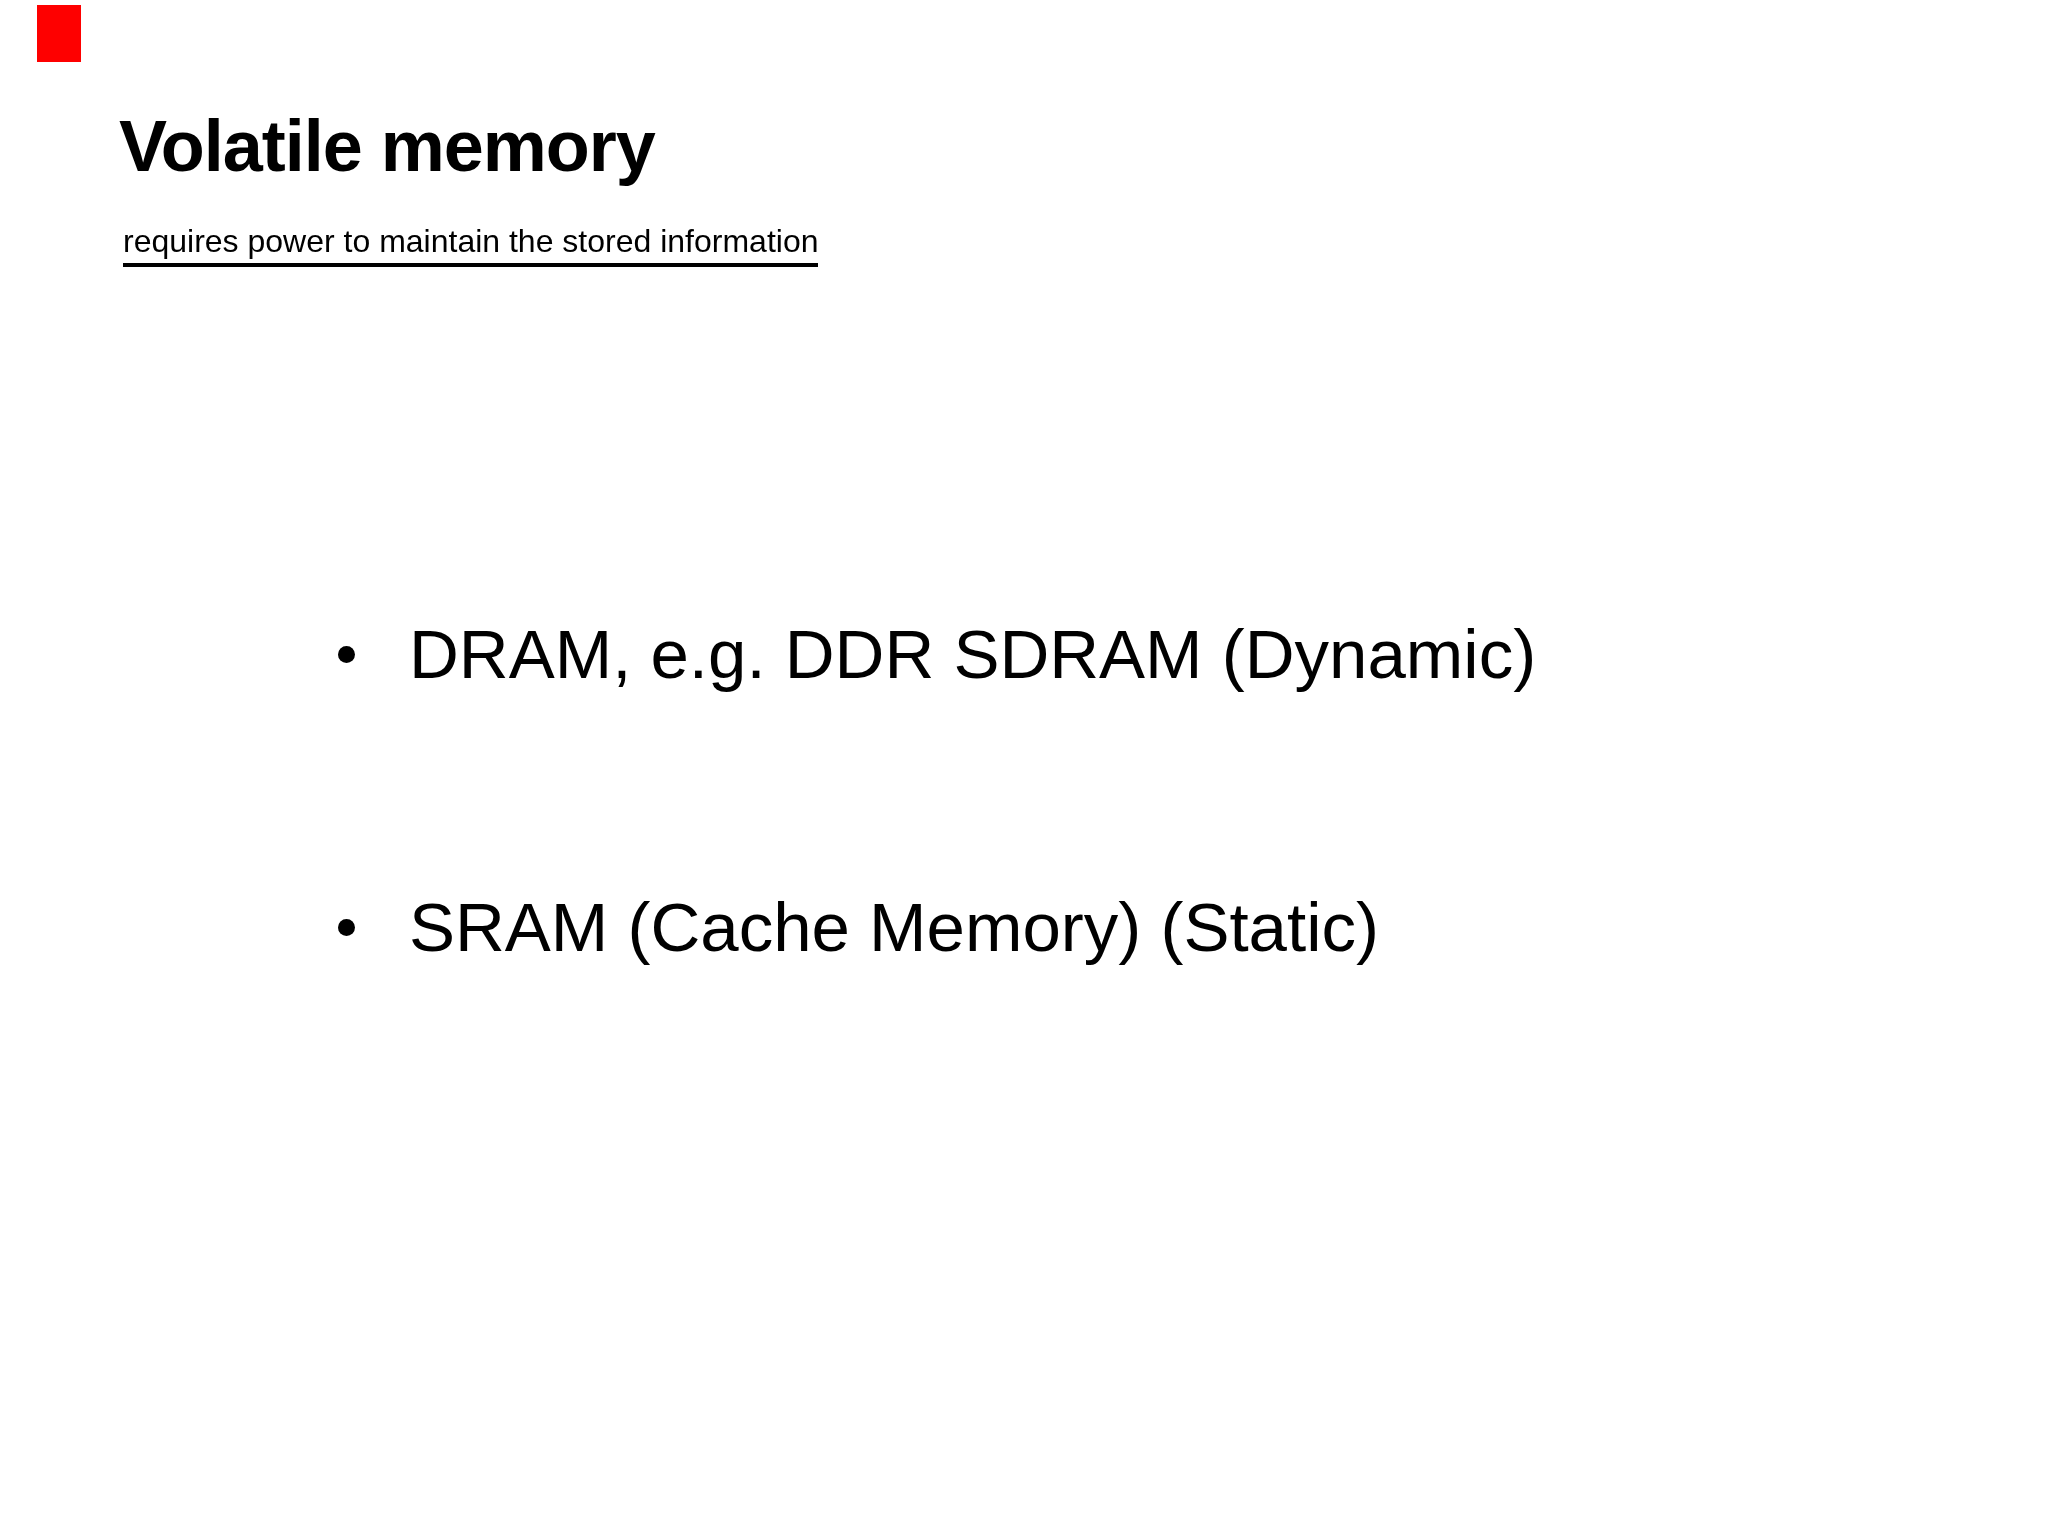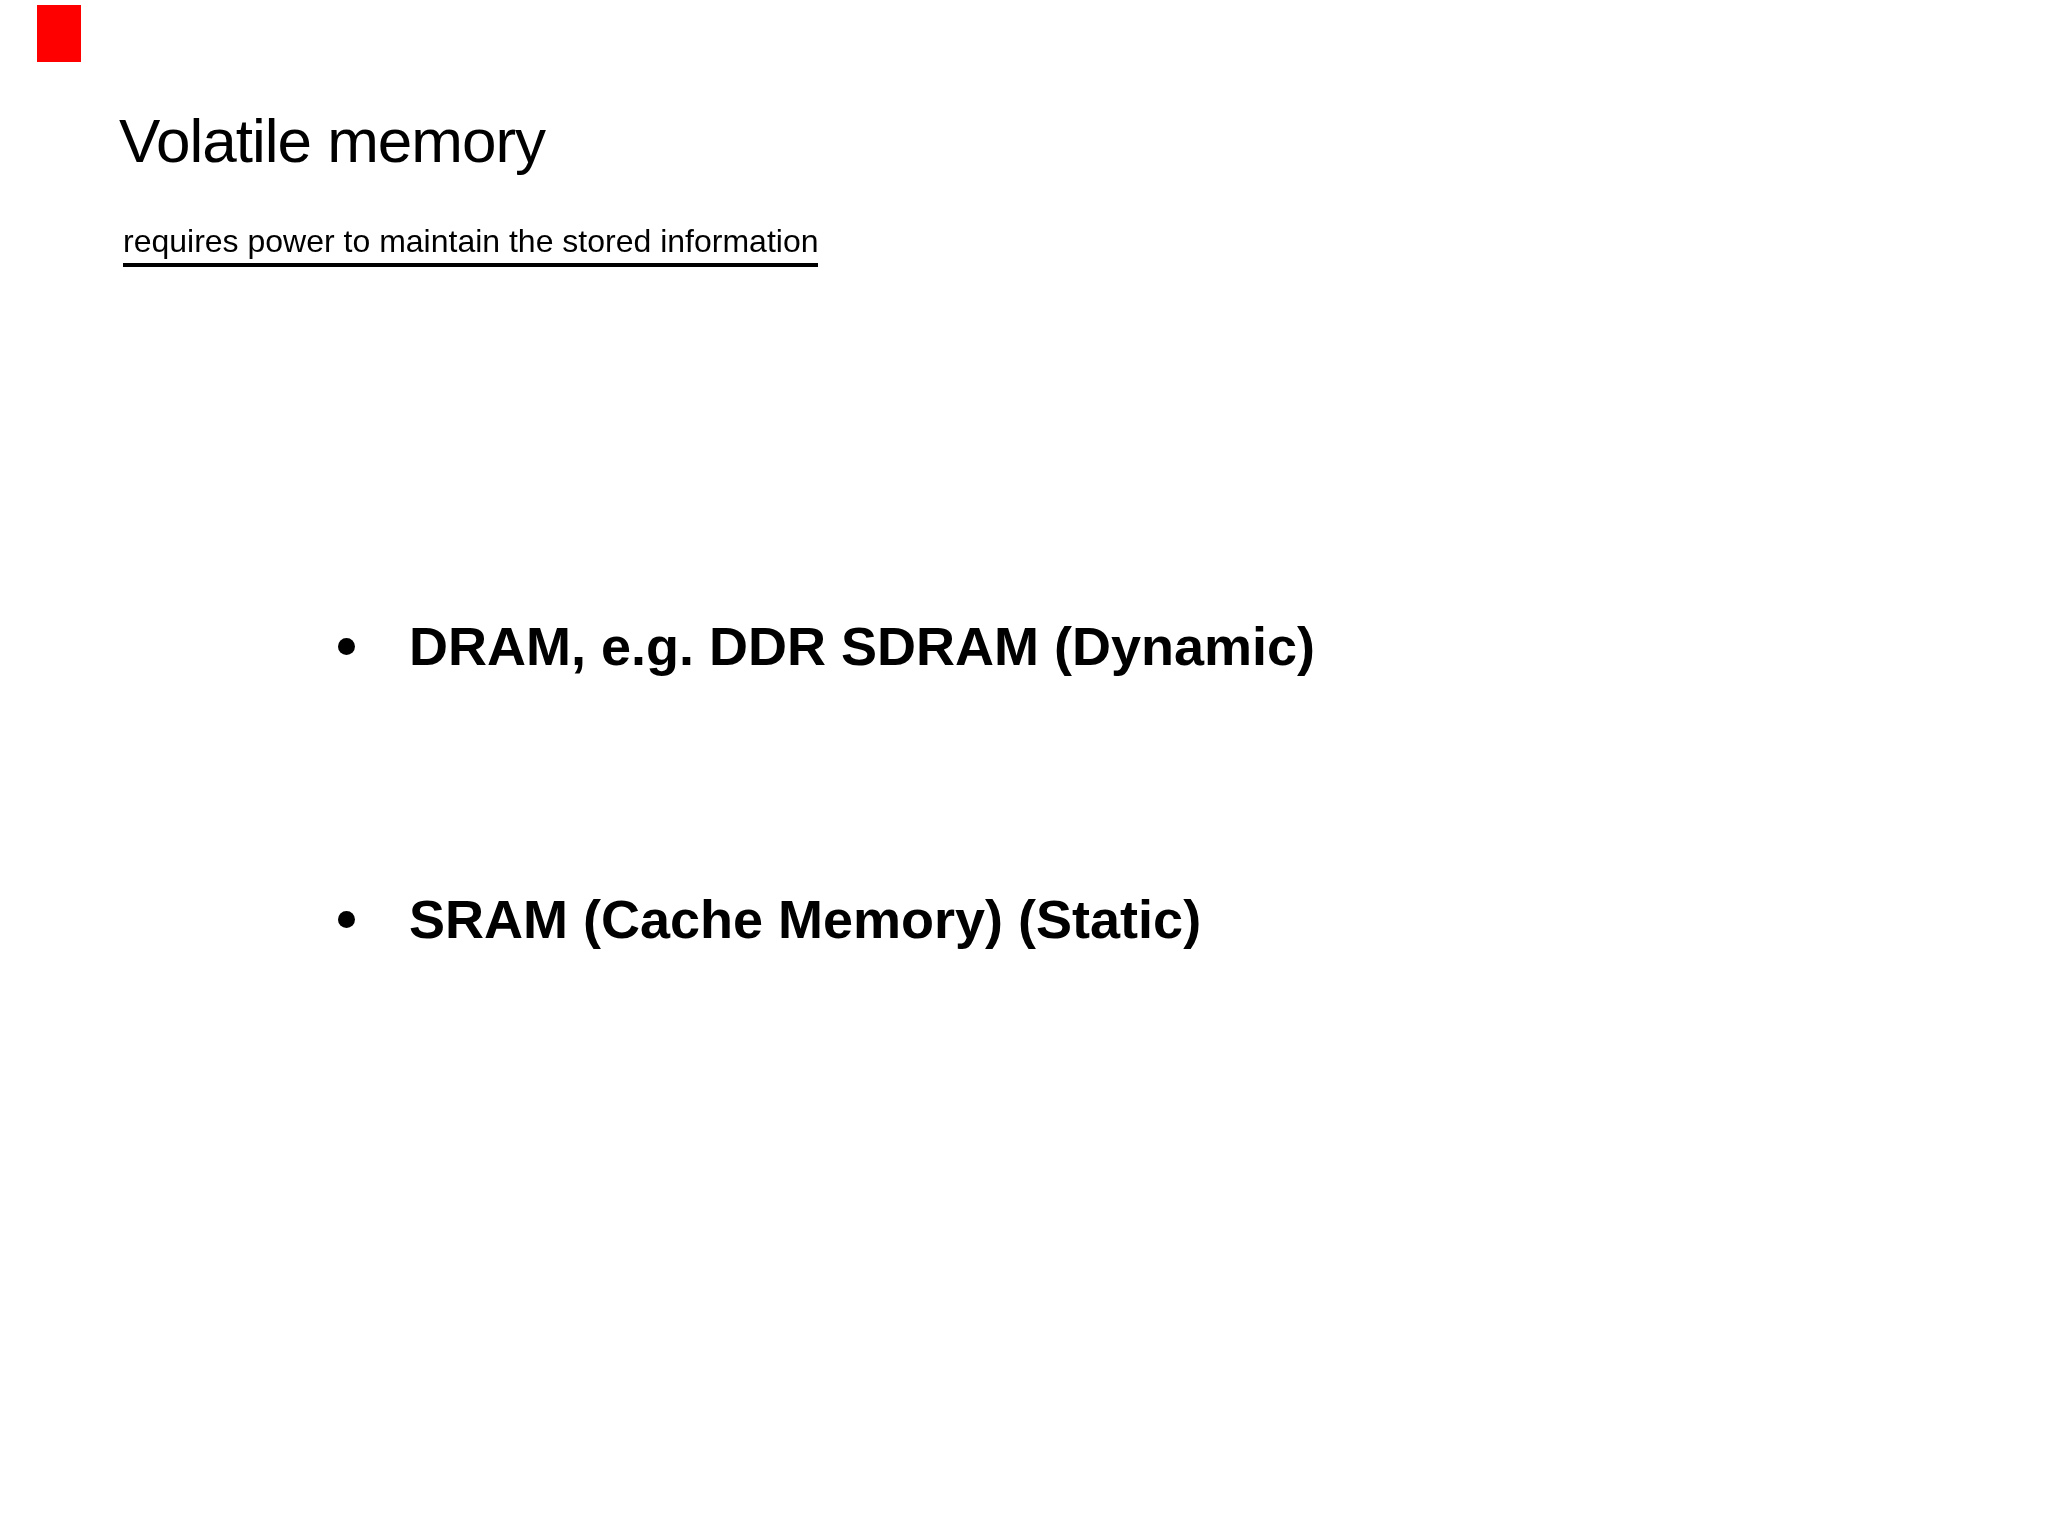--- a/index.html
+++ b/index.html
@@ -25,22 +25,22 @@
     top: 5px;
     width: 44px;
     height: 57px;
     background: var(--indicator, #fe0000);
   }
   .title {
     position: absolute;
     left: 119px;
     top: 108px;
     margin: 0;
-    font-size: 62px;
-    font-weight: normal;
+    font-size: 72px;
+    font-weight: bold;
     line-height: 1.08;
     letter-spacing: -1px;
     white-space: nowrap;
   }
   .subtitle {
     position: absolute;
     left: 123px;
     top: 224px;
     display: inline-block;
     font-size: 32px;
@@ -65,22 +65,22 @@
   .bullet-row.row-1 { top: 615px; }
   .bullet-row.row-2 { top: 867px; margin-top: 21px; }
   .dot {
     flex: none;
     width: 17px;
     height: 17px;
     border-radius: 50%;
     background: var(--fg, #000000);
   }
   .bullet-text {
-    font-size: 54px;
-    font-weight: bold;
+    font-size: 69px;
+    font-weight: normal;
     line-height: 1.15;
     white-space: nowrap;
   }
 </style>
 </head>
 <body style="--bg: #ffffff; --fg: #000000; --indicator: #fe0000;">
 
 <div class="slide">
 
   <div class="red-bar"></div>

